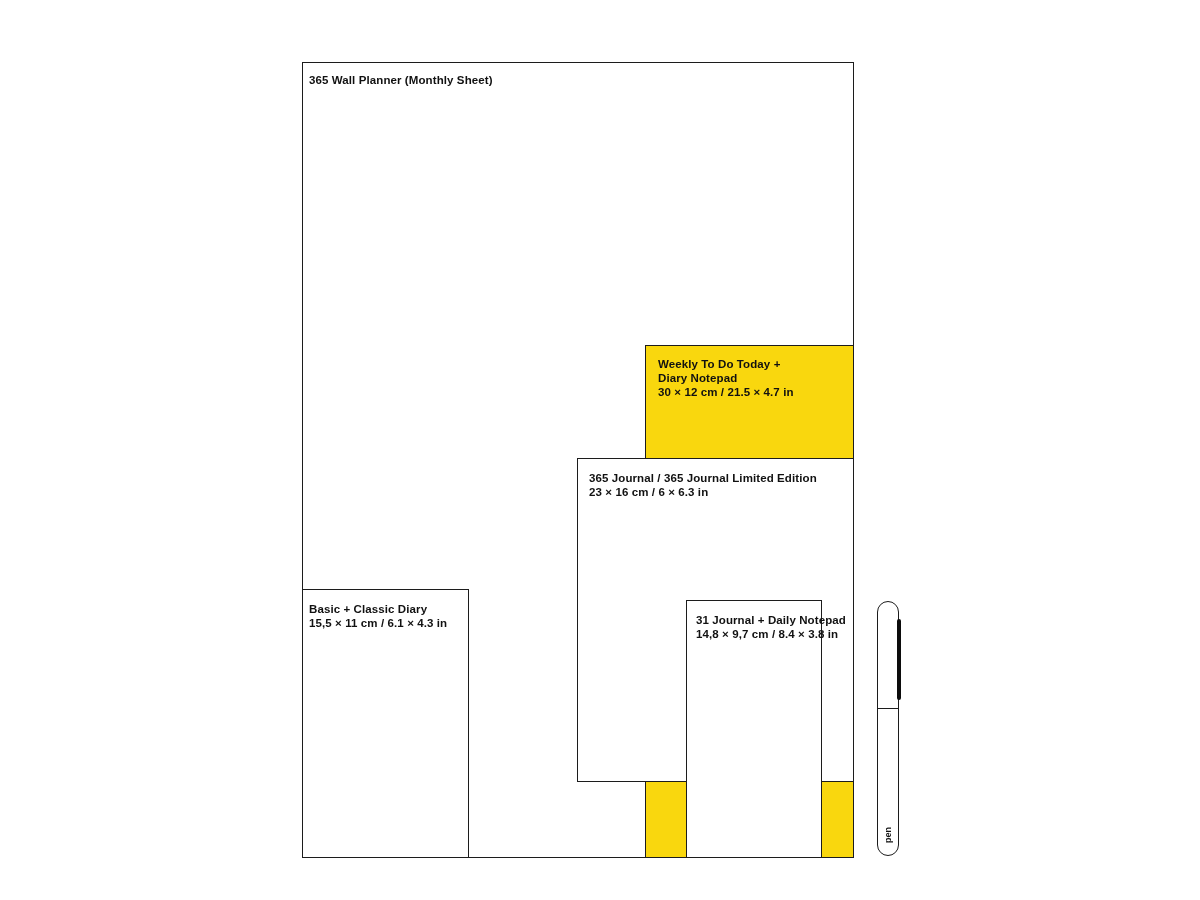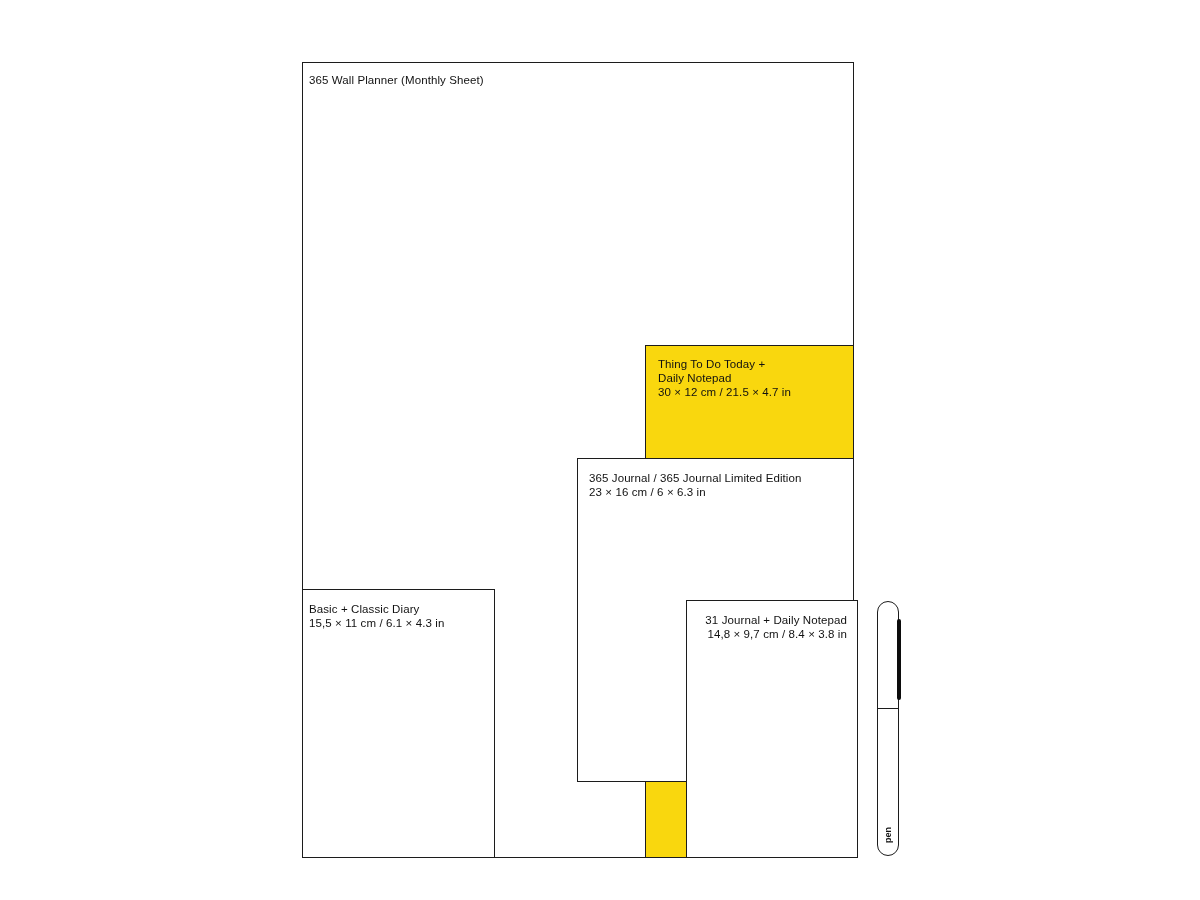--- a/index.html
+++ b/index.html
@@ -18,31 +18,31 @@
   .box {
     position: absolute;
     box-sizing: border-box;
     border: 1.7px solid #1c1c1c;
     background: #ffffff;
     padding: 10px 10px;
   }
   .box .line {
     font-size: 11.5px;
     line-height: 14px;
-    font-weight: normal;
+    font-weight: bold;
     color: #111111;
     white-space: pre;
     letter-spacing: 0.1px;
   }
   
   #box-wall       { left: 302px; top: 62px;  width: 552px; height: 796px; z-index: 1; padding-left: 6px; }
   #box-notepad    { left: 645px; top: 345px; width: 209px; height: 513px; z-index: 2; padding-left: 12px; padding-top: 11px; }
   #box-journal365 { left: 577px; top: 458px; width: 277px; height: 324px; z-index: 3; padding-left: 11px; padding-top: 12px; }
-  #box-diary      { left: 302px; top: 589px; width: 193px; height: 269px; z-index: 3; padding-left: 6px;  padding-top: 12px; }
-  #box-journal31  { left: 686px; top: 600px; width: 172px; height: 258px; z-index: 4; padding-left: 9px;  padding-top: 12px; text-align: right; }
+  #box-diary      { left: 302px; top: 589px; width: 167px; height: 269px; z-index: 3; padding-left: 6px;  padding-top: 12px; }
+  #box-journal31  { left: 686px; top: 600px; width: 136px; height: 258px; z-index: 4; padding-left: 9px;  padding-top: 12px; }
   
   #pen {
     position: absolute;
     left: 877px; top: 601px;
     width: 22px; height: 255px;
     box-sizing: border-box;
     border: 1.5px solid #1c1c1c;
     border-radius: 11px;
     background: #ffffff;
     z-index: 5;
@@ -80,22 +80,22 @@
 </head>
 <body>
 
 <div id="canvas">
 
   <div class="box" id="box-wall">
     <div class="line">365 Wall Planner (Monthly Sheet)</div>
   </div>
 
   <div class="box" id="box-notepad" style="background: rgb(249, 215, 14);">
-    <div class="line">Thing To Do Today +</div>
-    <div class="line">Daily Notepad</div>
+    <div class="line">Weekly To Do Today +</div>
+    <div class="line">Diary Notepad</div>
     <div class="line">30 × 12 cm / 21.5 × 4.7 in</div>
   </div>
 
   <div class="box" id="box-journal365">
     <div class="line">365 Journal / 365 Journal Limited Edition</div>
     <div class="line">23 × 16 cm / 6 × 6.3 in</div>
   </div>
 
   <div class="box" id="box-diary">
     <div class="line">Basic + Classic Diary</div>

